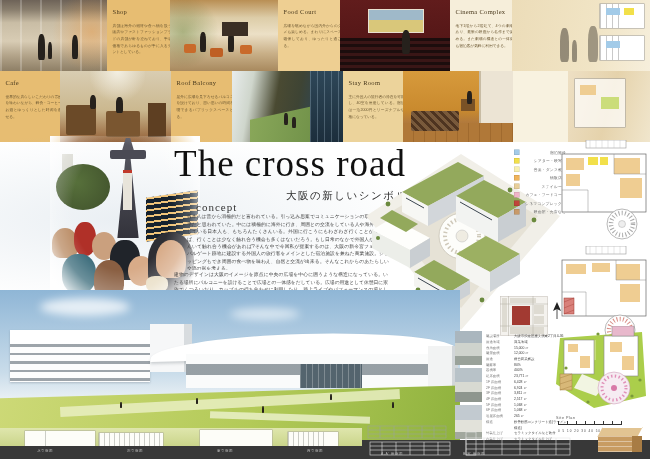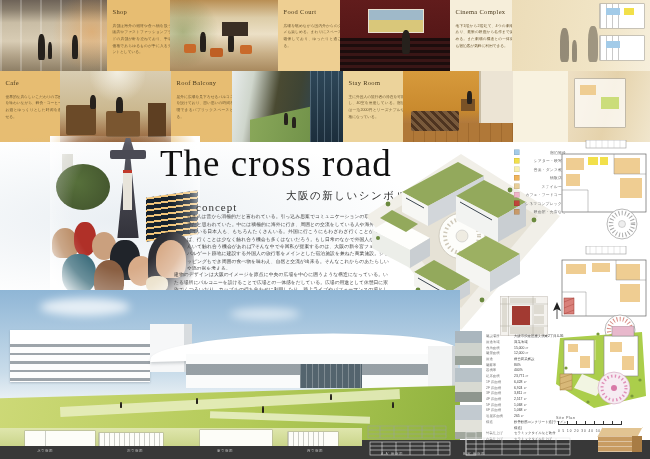--- a/index.html
+++ b/index.html
@@ -174,21 +174,21 @@
     <span class="abs" style="left:60px;top:104px;width:30px;height:40px;border-radius:45% 45% 20% 20%;background:#20242a;"></span>
     <span class="abs" style="left:12px;top:118px;width:34px;height:40px;border-radius:45%;background:#3a6b7a;"></span>
     <span class="abs" style="left:44px;top:124px;width:30px;height:36px;border-radius:50% 50% 30% 30%;background:#8a5f42;"></span>
     <span class="abs" style="left:78px;top:120px;width:26px;height:30px;border-radius:50%;background:#d8ab88;"></span>
     <span class="abs" style="left:98px;top:96px;width:46px;height:60px;border-radius:48% 48% 30% 30%;background:#2e2e34;"></span>
     <span class="abs" style="left:106px;top:104px;width:30px;height:38px;border-radius:50% 50% 35% 35%;background:#d8ab88;"></span>
     <span class="abs" style="left:96px;top:140px;width:22px;height:16px;border-radius:40%;background:#e8dcc2;"></span>
     <div class="abs" style="inset:0;background:radial-gradient(ellipse at 48% 42%,transparent 45%,rgba(255,255,255,.25) 62%,#fff 82%);"></div>
   </div>
 
-  <div class="abs" style="left:160px;top:142px;width:260px;text-align:left;">
+  <div class="abs" style="left:160px;top:142px;width:260px;text-align:center;">
     <div class="title">The cross road</div>
   </div>
   <div class="abs" style="left:240px;top:188px;width:180px;height:14px;">
     <div class="s2" style="text-align:right;"><span class="sub">大阪の新しいシンボルに</span></div>
   </div>
 
   <div class="abs concept" style="left:196px;top:201px;">concept</div>
 
   <div class="abs" style="left:187px;top:213px;width:202px;height:57px;overflow:hidden;">
     <div class="s2 jp">日本人は昔から消極的だと言われている。引っ込み思案でコミュニケーションの取り方が下手だと思われていた。中には積極的に海外に行き、周囲との交流をしている人や海外で活躍している日本人も、もちろんたくさんいる。外国に行こうにもわざわざ行くことがなければ、行くことは少なく触れ合う機会も多くはないだろう。もし日常のなかで外国人がたくさんいて触れ合う機会があれば?そんな中で今回私が提案するのは、大阪の新今宮フェスティバルゲート跡地に建設する外国人の旅行客をメインとした宿泊施設を兼ねた商業施設。ショッピングもでき周囲の食べ物を味わえ、自然と交流が出来る。そんなこれからのあたらしい交流の形を考える。</div>

